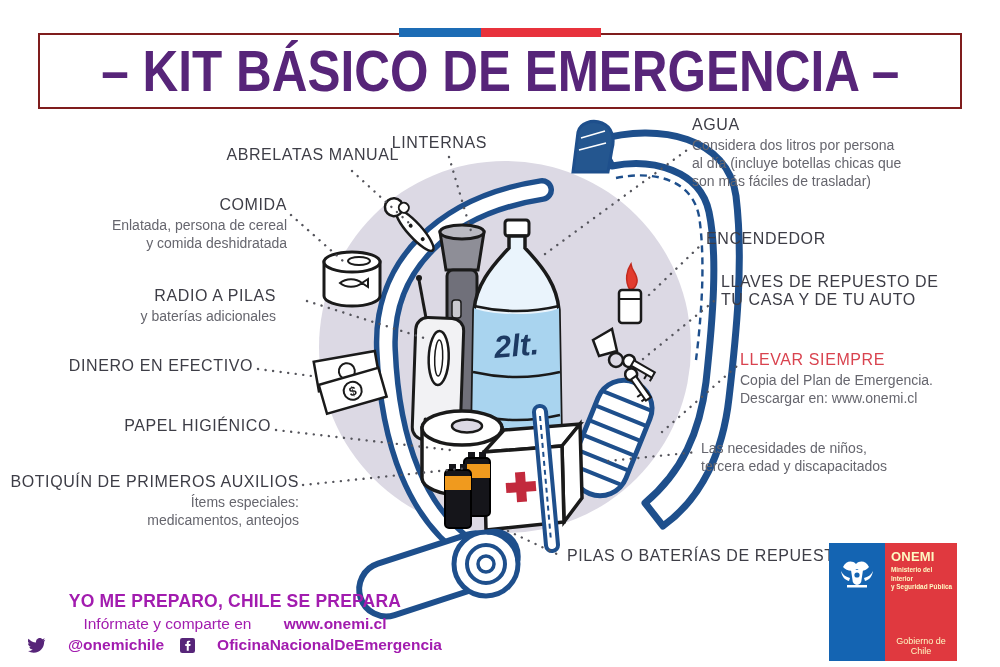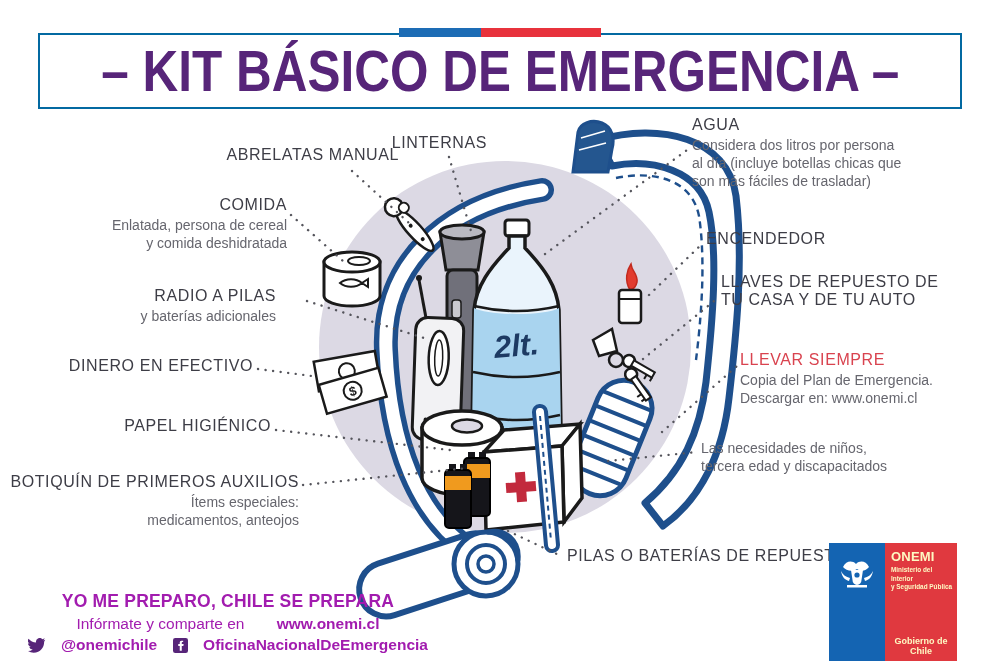--- a/index.html
+++ b/index.html
@@ -3,21 +3,21 @@
 <meta charset="utf-8">
 <style>
   html,body{margin:0;padding:0;background:#ffffff;}
   #canvas{
     position:relative;width:1000px;height:667px;background:#ffffff;
     font-family:"Liberation Sans",sans-serif;overflow:hidden;
   }
   
   #title-box{
     position:absolute;left:38px;top:33px;width:920px;height:72px;
-    border:2px solid #0369a1;display:flex;align-items:center;justify-content:center;
+    border:2px solid #7f1d1d;display:flex;align-items:center;justify-content:center;
     background:#ffffff;
   }
   #title-box h1{
     margin:0;color:#572579;font-size:51px;font-weight:800;letter-spacing:0px;
     transform:scale(0.97,1.12);white-space:nowrap;
   }
   .flag-seg{position:absolute;top:28px;height:9px;}
   #flag-blue{left:399px;width:82px;background:#1d6cb5;}
   #flag-red{left:481px;width:120px;background:#e8323c;}
   
@@ -31,28 +31,28 @@
   .desc{
     display:block;font-size:14px;color:#66666e;line-height:1.3;
     white-space:pre-line;margin-top:2px;letter-spacing:0;
   }
   
   #footer{position:absolute;left:28px;top:591px;color:#a21caf;text-align:center;}
   #footer .slogan{font-size:17.5px;font-weight:800;letter-spacing:0.2px;}
   #footer .info{font-size:15.5px;margin-top:3px;}
   #footer .info b{font-weight:800;margin-left:28px;}
   #social{display:flex;align-items:center;gap:16px;margin-top:3px;font-size:15.5px;font-weight:800;}
-  .social-item{display:flex;align-items:center;gap:15px;}
+  .social-item{display:flex;align-items:center;gap:22px;}
   
   #logo{position:absolute;left:829px;top:543px;width:128px;height:118px;display:flex;}
   #logo-blue{width:56px;background:#1464b2;display:flex;align-items:flex-start;justify-content:center;padding-top:14px;box-sizing:border-box;}
   #logo-red{flex:1;background:#e0393f;position:relative;color:#fef9c3;padding:6px 3px 0 6px;box-sizing:border-box;}
   #logo-red .org{font-size:13px;font-weight:800;letter-spacing:0.2px;}
   #logo-red .ministry{font-size:6.4px;font-weight:700;line-height:1.35;margin-top:2px;white-space:pre-line;}
-  #logo-red .gov{position:absolute;bottom:5px;left:0;right:0;text-align:center;font-size:9px;font-weight:700;}
+  #logo-red .gov{position:absolute;bottom:5px;left:0;right:0;text-align:center;font-size:9px;font-weight:400;}
   svg{display:block;}
   #art{position:absolute;left:0;top:0;}
 </style>
 </head>
 <body>
 
 <div id="canvas">
 
   <svg id="art" width="1000" height="667" viewBox="0 0 1000 667">
 

